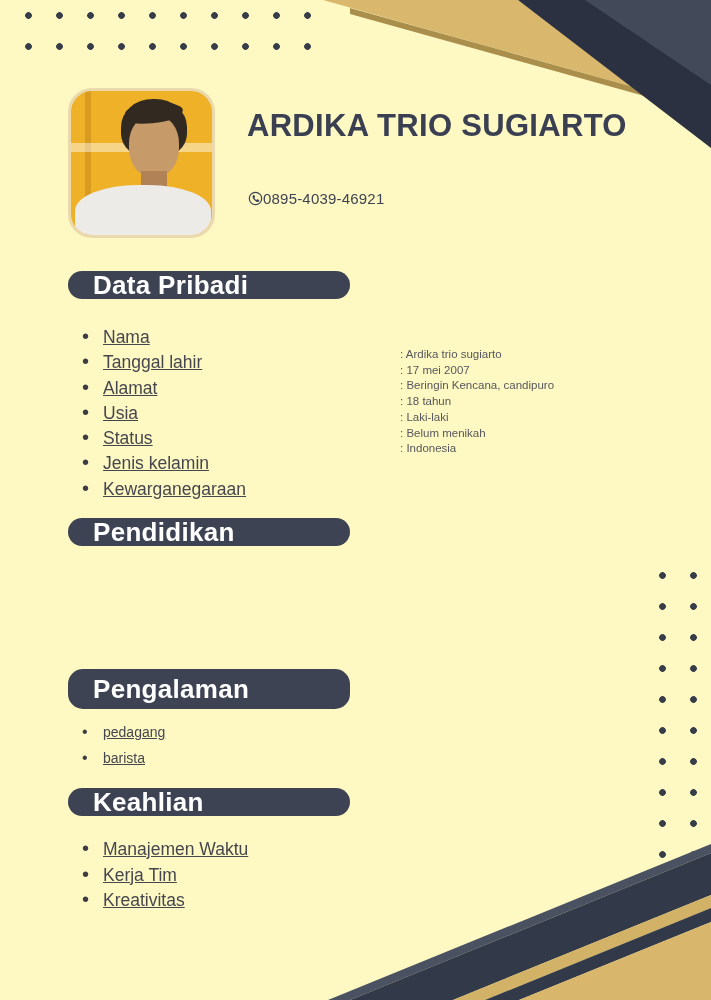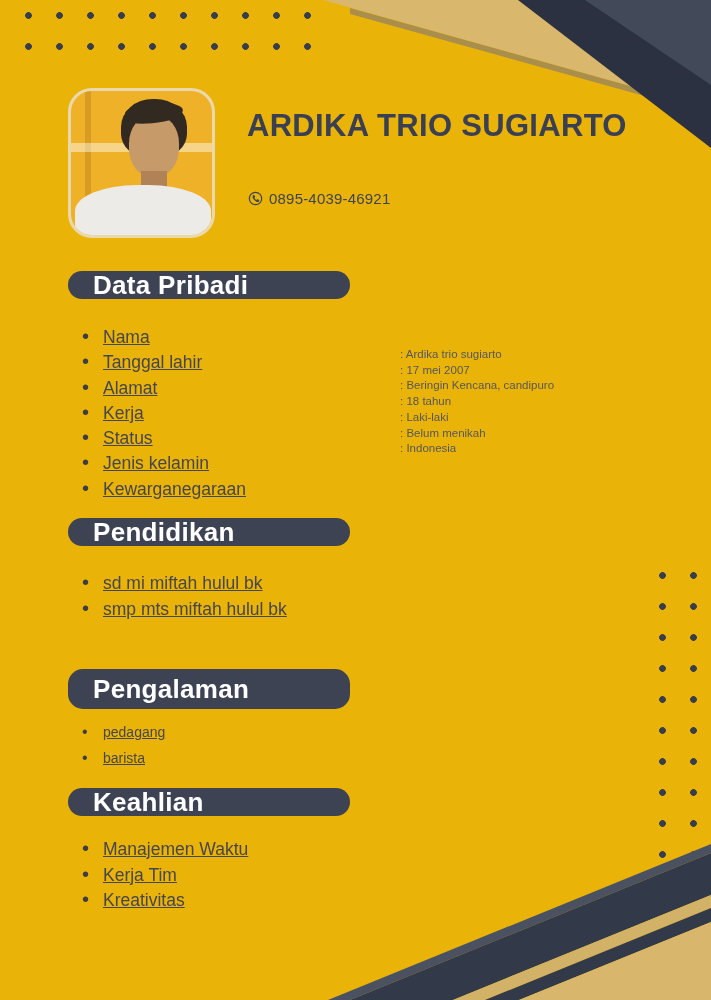--- a/index.html
+++ b/index.html
@@ -1,18 +1,18 @@
 <!DOCTYPE html>
 <html><head>
 <meta charset="utf-8">
 <style>
   html,body{margin:0;padding:0;background:#ffffff;}
   .page{
     position:relative;width:711px;height:1000px;overflow:hidden;
-    background:#eab308;font-family:"Liberation Sans",sans-serif;
+    background:#fef9c3;font-family:"Liberation Sans",sans-serif;
   }
   
   .dots{
     position:absolute;
     background-image:radial-gradient(circle,#383d4a 3px,transparent 3.7px);
     background-size:31px 31px;
   }
   .dots-top{left:13px;top:0;width:310px;height:62px;}
   .dots-right{left:647px;top:560px;width:62px;height:310px;}
   
@@ -33,21 +33,21 @@
   .photo .neck{position:absolute;left:70px;top:80px;width:26px;height:22px;background:#b08256;}
   .photo .shirt{position:absolute;left:4px;top:94px;width:136px;height:56px;background:#edebe7;border-radius:46% 46% 0 0;}
   
   .name{
     position:absolute;left:247px;top:108px;margin:0;
     font-size:31px;font-weight:700;letter-spacing:.3px;color:#3a4052;white-space:nowrap;
   }
   .subtitle{
     position:absolute;left:248px;top:149px;font-size:23px;color:#4a5162;white-space:nowrap;
   }
-  .phone-row{position:absolute;left:248px;top:190px;display:flex;align-items:center;gap:6px;justify-content:center;}
+  .phone-row{position:absolute;left:248px;top:190px;display:flex;align-items:center;justify-content:center;}
   .phone-icon{width:15px;height:15px;display:block;}
   .phone-num{font-size:15px;color:#3e4453;letter-spacing:.2px;}
   
   .bar{
     position:absolute;left:68px;width:282px;height:28px;background:#3d4352;
     border-radius:15px;display:flex;align-items:center;box-sizing:border-box;
     padding-left:25px;color:#ffffff;font-weight:700;font-size:26px;letter-spacing:.3px;
   }
   .bar-1{top:271px;}
   .bar-2{top:518px;}
@@ -111,44 +111,39 @@
   </div>
 
   <div class="bar bar-1">
     <span>Data Pribadi</span>
   </div>
   <ul class="list list-personal">
 
   <li class="list-item">Nama</li>
       <li class="list-item">Tanggal lahir</li>
       <li class="list-item">Alamat</li>
-      <li class="list-item">Kerja</li>
+      <li class="list-item">Usia</li>
       <li class="list-item">Status</li>
       <li class="list-item">Jenis kelamin</li>
       <li class="list-item">Kewarganegaraan</li>
     </ul>
   <div class="values">
 
   <div class="value-line">: Ardika trio sugiarto</div>
       <div class="value-line">: 17 mei 2007</div>
       <div class="value-line">: Beringin Kencana, candipuro</div>
       <div class="value-line">: 18 tahun</div>
       <div class="value-line">: Laki-laki</div>
       <div class="value-line">: Belum menikah</div>
       <div class="value-line">: Indonesia</div>
     </div>
 
   <div class="bar bar-2">
     <span>Pendidikan</span>
   </div>
-  <ul class="list list-edu">
-
-  <li class="list-item">sd mi miftah hulul bk</li>
-      <li class="list-item">smp mts miftah hulul bk</li>
-    </ul>
 
   <div class="bar bar-3">
     <span>Pengalaman</span>
   </div>
   <ul class="list list-exp">
 
   <li class="list-item">pedagang</li>
       <li class="list-item">barista</li>
     </ul>
 

